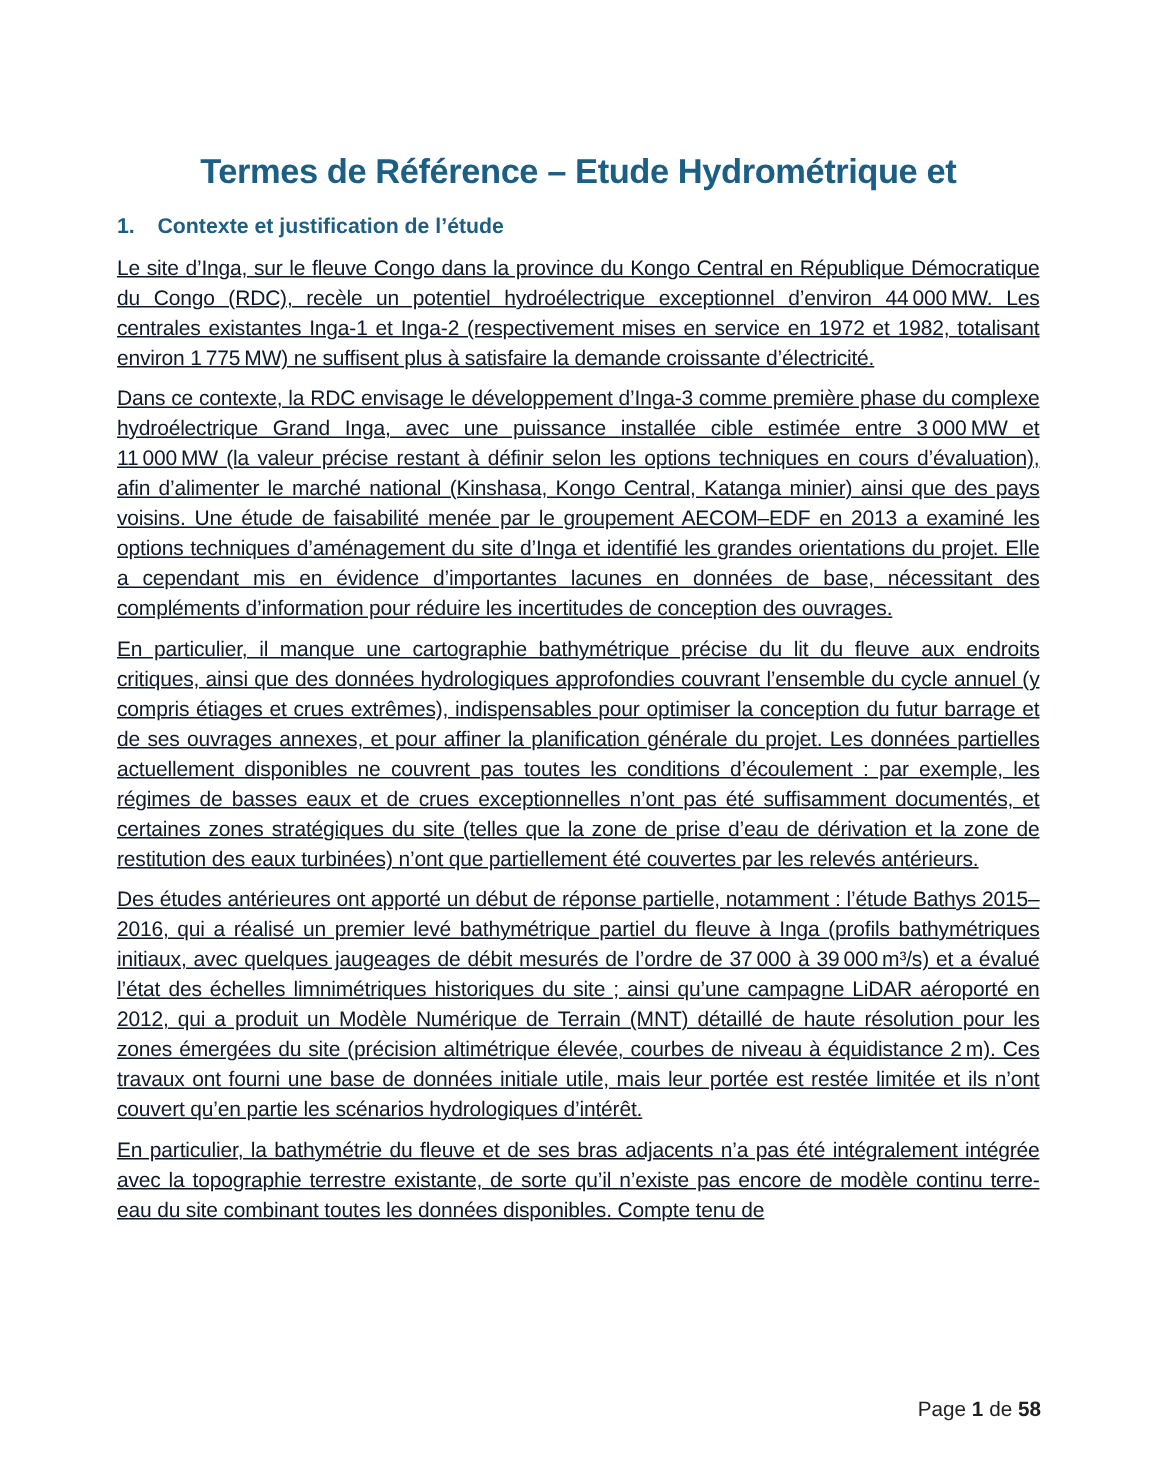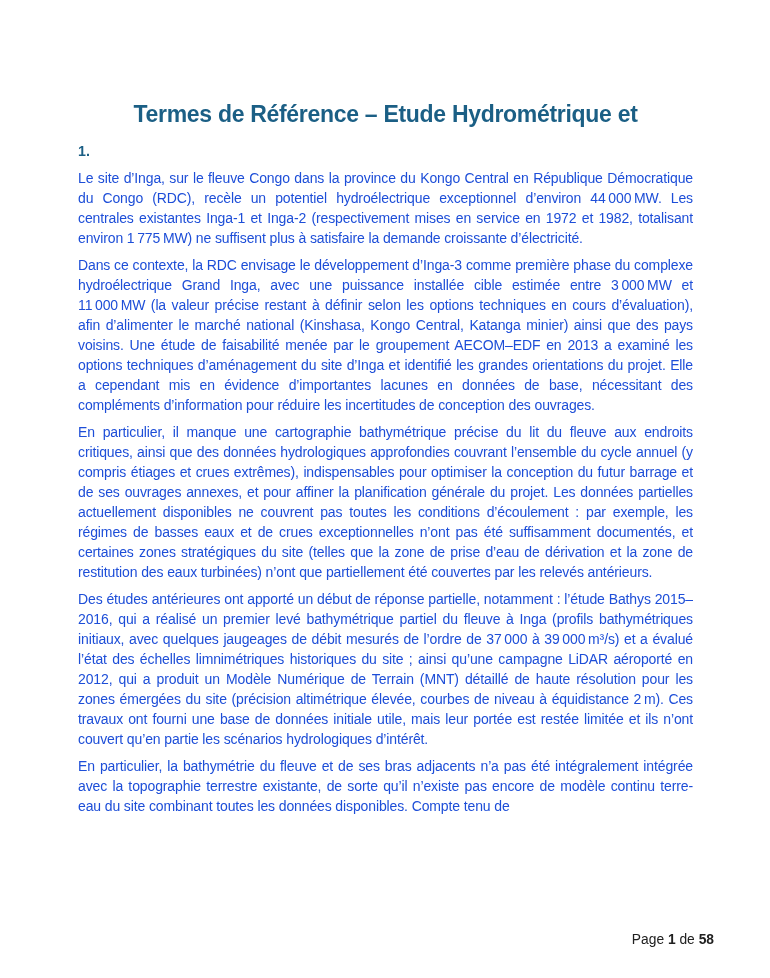--- a/index.html
+++ b/index.html
@@ -42,44 +42,46 @@
   }
   .section-heading .num {
     flex: 0 0 27px;
   }
   .para {
     margin: 7px 0 0 0;
     font-size: 14px;
     line-height: 20px;
     letter-spacing: -0.12px;
     text-align: justify;
-    color: #1d4ed8;
+    color: #0f172a;
+    text-decoration: underline;
   }
   .footer {
     position: absolute;
-    right: 56px;
+    right: 76px;
     top: 931px;
     font-size: 13.8px;
     line-height: 18px;
     color: #202020;
   }
   .footer .bold { font-weight: bold; }
 </style>
 </head>
 <body>
 
 <div class="page">
   <div class="content">
 
     <h1 class="doc-title">
       <span class="title-line">Termes de Référence – Etude Hydrométrique et</span>
     </h1>
 
     <h2 class="section-heading">
       <span class="num">1.</span>
+      <span class="txt">Contexte et justification de l’étude</span>
     </h2>
 
     <p class="para">Le site d’Inga, sur le fleuve Congo dans la province du Kongo Central en République Démocratique du Congo (RDC), recèle un potentiel hydroélectrique exceptionnel d’environ 44 000 MW. Les centrales existantes Inga-1 et Inga-2 (respectivement mises en service en 1972 et 1982, totalisant environ 1 775 MW) ne suffisent plus à satisfaire la demande croissante d’électricité.</p>
     <p class="para">Dans ce contexte, la RDC envisage le développement d’Inga-3 comme première phase du complexe hydroélectrique Grand Inga, avec une puissance installée cible estimée entre 3 000 MW et 11 000 MW (la valeur précise restant à définir selon les options techniques en cours d’évaluation), afin d’alimenter le marché national (Kinshasa, Kongo Central, Katanga minier) ainsi que des pays voisins. Une étude de faisabilité menée par le groupement AECOM–EDF en 2013 a examiné les options techniques d’aménagement du site d’Inga et identifié les grandes orientations du projet. Elle a cependant mis en évidence d’importantes lacunes en données de base, nécessitant des compléments d’information pour réduire les incertitudes de conception des ouvrages.</p>
     <p class="para">En particulier, il manque une cartographie bathymétrique précise du lit du fleuve aux endroits critiques, ainsi que des données hydrologiques approfondies couvrant l’ensemble du cycle annuel (y compris étiages et crues extrêmes), indispensables pour optimiser la conception du futur barrage et de ses ouvrages annexes, et pour affiner la planification générale du projet. Les données partielles actuellement disponibles ne couvrent pas toutes les conditions d’écoulement&nbsp;: par exemple, les régimes de basses eaux et de crues exceptionnelles n’ont pas été suffisamment documentés, et certaines zones stratégiques du site (telles que la zone de prise d’eau de dérivation et la zone de restitution des eaux turbinées) n’ont que partiellement été couvertes par les relevés antérieurs.</p>
     <p class="para">Des études antérieures ont apporté un début de réponse partielle, notamment&nbsp;: l’étude Bathys 2015–2016, qui a réalisé un premier levé bathymétrique partiel du fleuve à Inga (profils bathymétriques initiaux, avec quelques jaugeages de débit mesurés de l’ordre de 37 000 à 39 000 m³/s) et a évalué l’état des échelles limnimétriques historiques du site&nbsp;; ainsi qu’une campagne LiDAR aéroporté en 2012, qui a produit un Modèle Numérique de Terrain (MNT) détaillé de haute résolution pour les zones émergées du site (précision altimétrique élevée, courbes de niveau à équidistance 2 m). Ces travaux ont fourni une base de données initiale utile, mais leur portée est restée limitée et ils n’ont couvert qu’en partie les scénarios hydrologiques d’intérêt.</p>
     <p class="para">En particulier, la bathymétrie du fleuve et de ses bras adjacents n’a pas été intégralement intégrée avec la topographie terrestre existante, de sorte qu’il n’existe pas encore de modèle continu terre-eau du site combinant toutes les données disponibles. Compte tenu de</p>
 
   </div>
 

